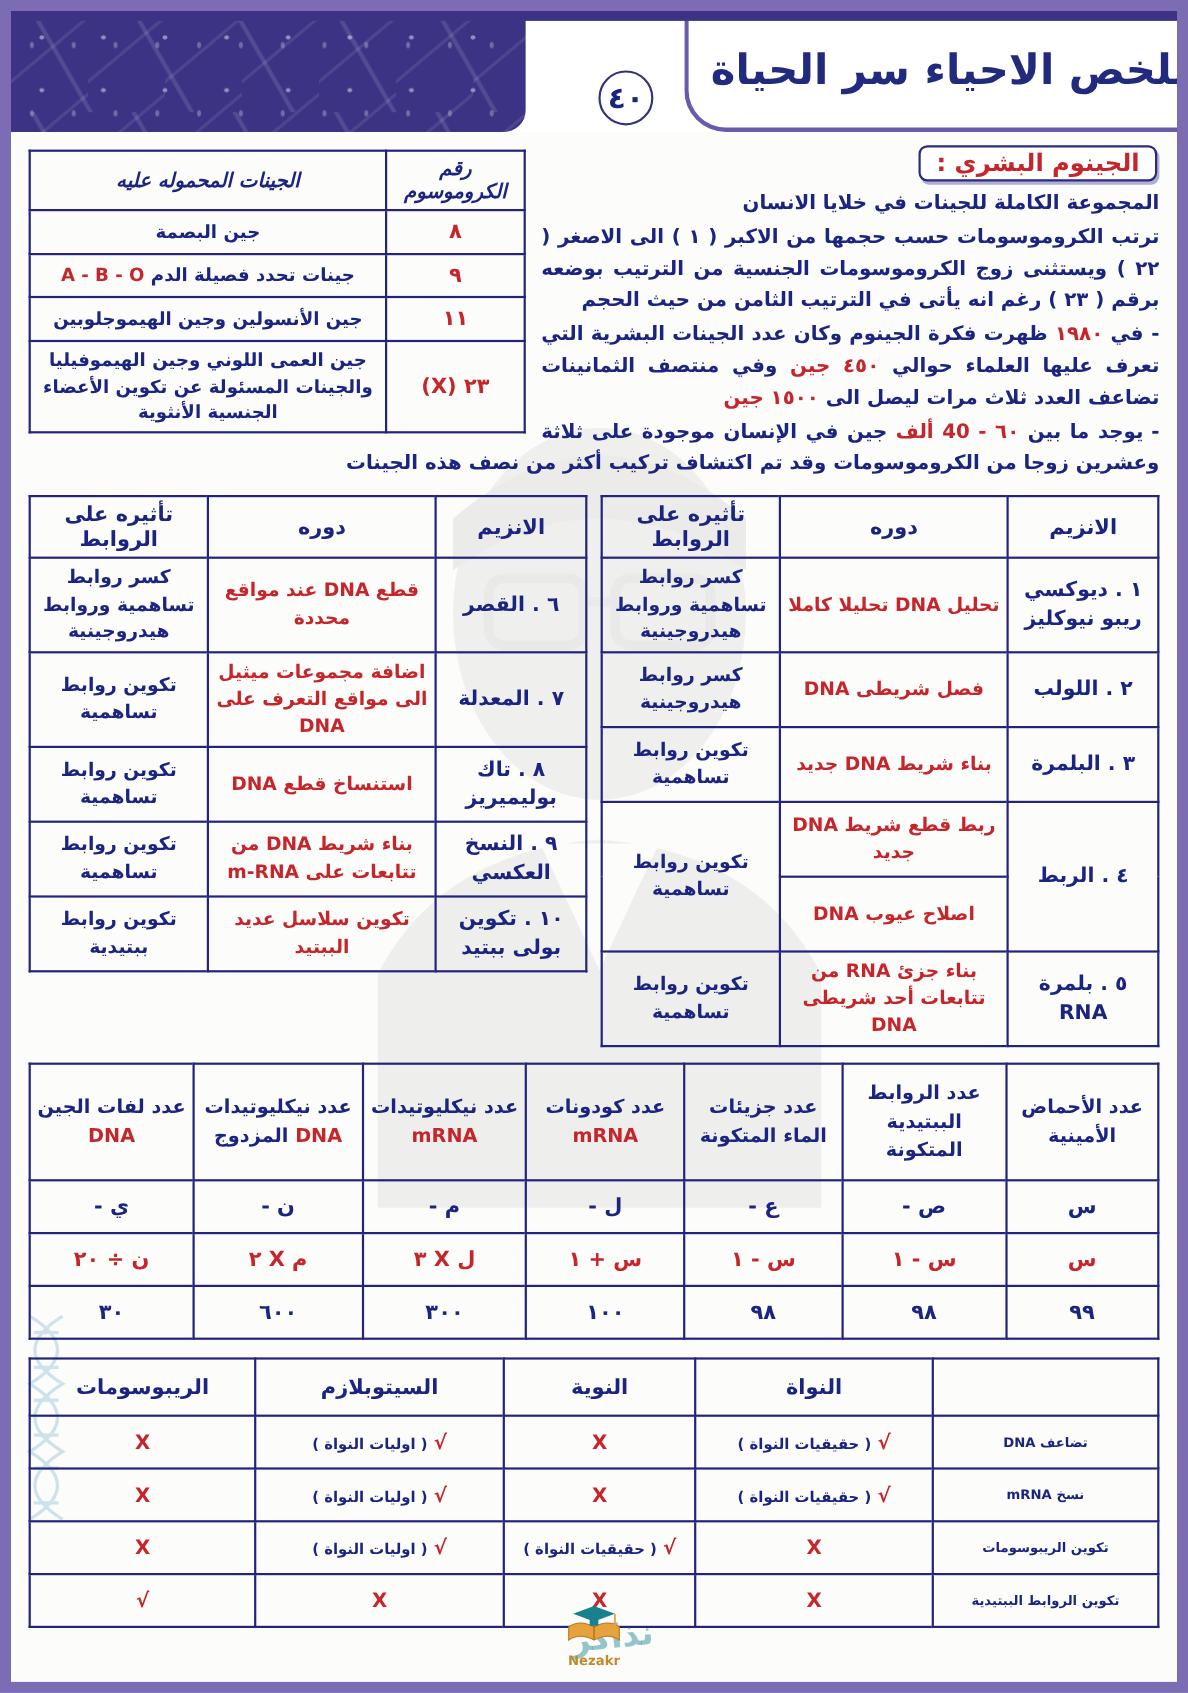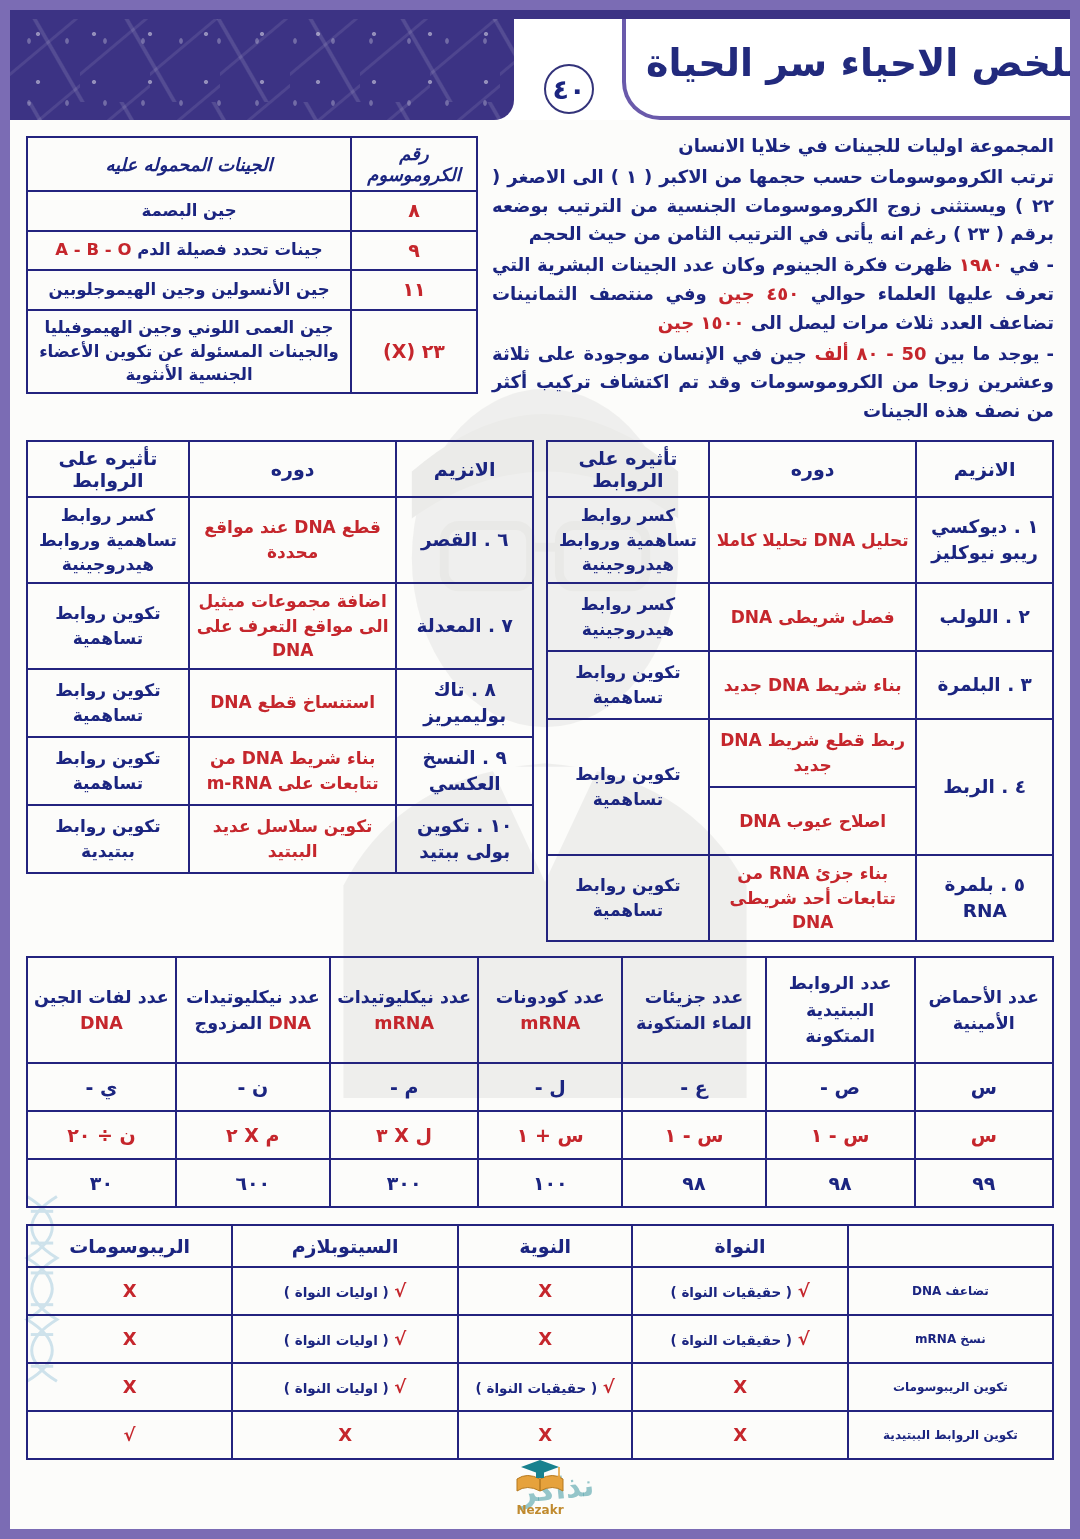--- a/index.html
+++ b/index.html
@@ -11,21 +11,21 @@
   }
   
   .header { position: relative; height: 110px; background: #fff; z-index: 2; display: flex; }
   .top-strip { position: absolute; top: 0; left: 0; right: 0; height: 9px; background: #3c3384; z-index: 4; }
   .title-box {
     width: 448px; height: 100%; background: #fff;
     border-left: 4px solid #6a5aab; border-bottom: 4px solid #6a5aab;
     border-radius: 0 0 0 38px; display: flex; align-items: center; justify-content: center;
   }
   .page-title { font-size: 38px; font-weight: bold; color: #222a7d; white-space: nowrap; margin-left: 40px; }
-  .circle-zone { width: 108px; position: relative; background: #fff; }
+  .circle-zone { width: 144px; position: relative; background: #fff; }
   .num-badge {
     position: absolute; bottom: 6px; right: 28px; width: 50px; height: 50px;
     border: 2.5px solid #33337a; border-radius: 50%; background: #fff;
     display: flex; align-items: center; justify-content: center;
     font-size: 27px; font-weight: bold; color: #1b2580;
   }
   .pattern {
     flex: 1; position: relative; border-radius: 0 0 20px 0;
     background-color: #3c3384;
     background-image:
@@ -70,21 +70,21 @@
   .enz td { height: 68px; }
   
   .counts { margin-top: 14px; table-layout: fixed; }
   .counts th { height: 106px; font-size: 17.5px; line-height: 1.5; }
   .counts th .red { color: #c5262c; margin-top: 34px; }
   .counts td { height: 48px; font-size: 19px; }
   .counts td.formula { color: #c5262c; }
   .counts td.sym, .counts td.val { color: #1b2580; }
   
   .loc { margin-top: 16px; table-layout: fixed; }
-  .loc th { height: 42px; font-size: 19px; }
+  .loc th { height: 52px; font-size: 19px; }
   .loc td { height: 48px; }
   .loc td.rlabel { font-size: 12px; color: #1b2580; }
   .loc .mark { color: #c5262c; font-size: 18px; font-weight: bold; }
   .loc .note { color: #1b2580; font-size: 13.5px; font-weight: bold; }
   
   .footer { position: absolute; bottom: 12px; left: 0; right: 0; display: flex; justify-content: center; z-index: 2; }
   .logo { position: relative; width: 140px; height: 60px; text-align: center; }
   .logo svg { position: relative; z-index: 2; }
   .logo .ar { position: absolute; top: 14px; right: 16px; font-size: 30px; font-weight: bold; color: rgba(23,130,142,.45); transform: rotate(-6deg); z-index: 1; }
   .logo .en { position: absolute; bottom: 0; left: 0; right: 0; font-size: 12px; font-weight: bold; color: #c08a2e; z-index: 3; }
@@ -162,26 +162,29 @@
               <td class="navy"><span>جين الأنسولين وجين الهيموجلوبين</span></td>
             </tr>
             <tr>
               <td class="red num">٢٣ (X)</td>
               <td class="navy"><span>جين العمى اللوني وجين الهيموفيليا والجينات المسئولة عن تكوين الأعضاء الجنسية الأنثوية</span></td>
             </tr>
           </tbody>
         </table>
       </div>
 
-
-      <p class="gtext"><span>المجموعة اوليات للجينات في خلايا الانسان</span></p>
+      <div class="genome-title">
+        <span>الجينوم البشري :</span>
+      </div>
+
+      <p class="gtext"><span>المجموعة الكاملة للجينات في خلايا الانسان</span></p>
       <p class="gtext"><span>ترتب الكروموسومات حسب حجمها من الاكبر ( ١ ) الى الاصغر ( ٢٢ ) ويستثنى زوج الكروموسومات الجنسية من الترتيب بوضعه برقم ( ٢٣ ) رغم انه يأتى في الترتيب الثامن من حيث الحجم</span></p>
 
       <p class="gtext"><span class="dash">-</span><span><span>في </span><span class="red">١٩٨٠</span><span> ظهرت فكرة الجينوم وكان عدد الجينات البشرية التي تعرف عليها العلماء حوالي </span><span class="red">٤٥٠ جين</span><span> وفي منتصف الثمانينات تضاعف العدد ثلاث مرات ليصل الى </span><span class="red">١٥٠٠ جين</span></span></p>
-      <p class="gtext"><span class="dash">-</span><span><span>يوجد ما بين </span><span class="red">50 - ٨٠ ألف</span><span> جين في الإنسان موجودة على ثلاثة وعشرين زوجا من الكروموسومات وقد تم اكتشاف تركيب أكثر من نصف هذه الجينات</span></span></p>
+      <p class="gtext"><span class="dash">-</span><span><span>يوجد ما بين </span><span class="red">٦٠ - 40 ألف</span><span> جين في الإنسان موجودة على ثلاثة وعشرين زوجا من الكروموسومات وقد تم اكتشاف تركيب أكثر من نصف هذه الجينات</span></span></p>
     </div>
 
     <div class="enzymes">
 
       <div>
         <table class="tbl enz">
           <colgroup>
               <col style="width:27%">
               <col style="width:41%">
               <col style="width:32%">

